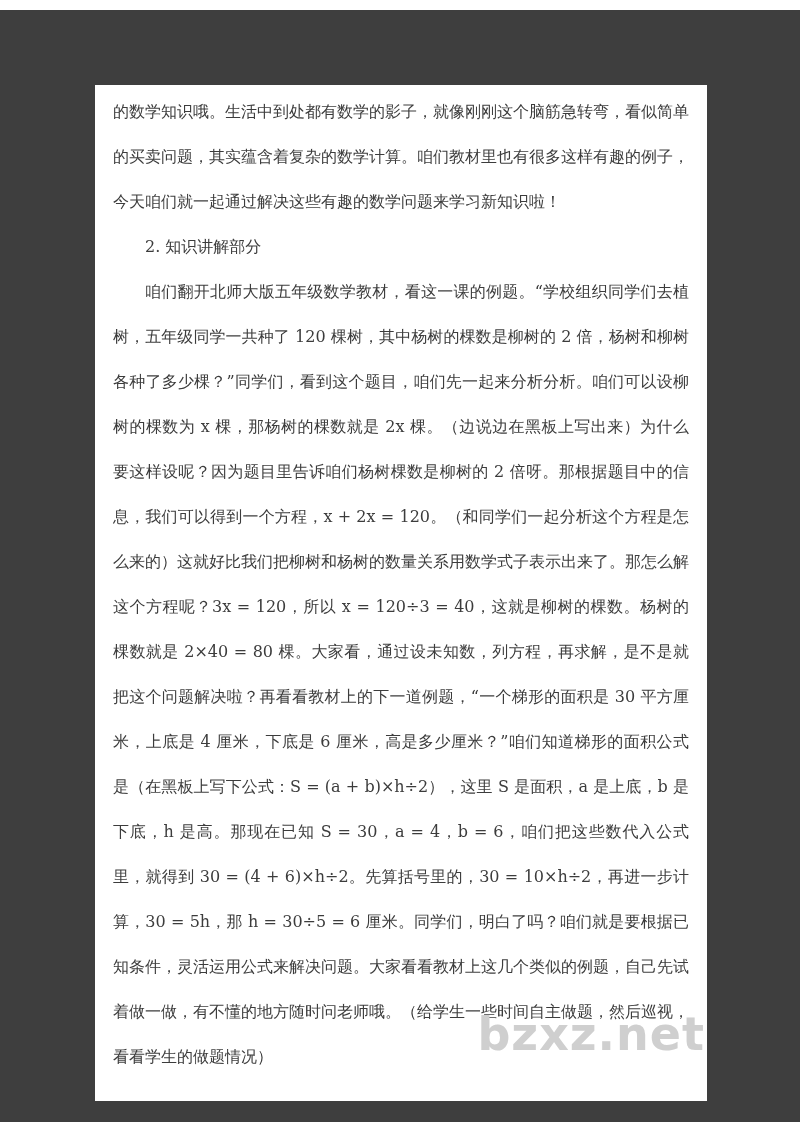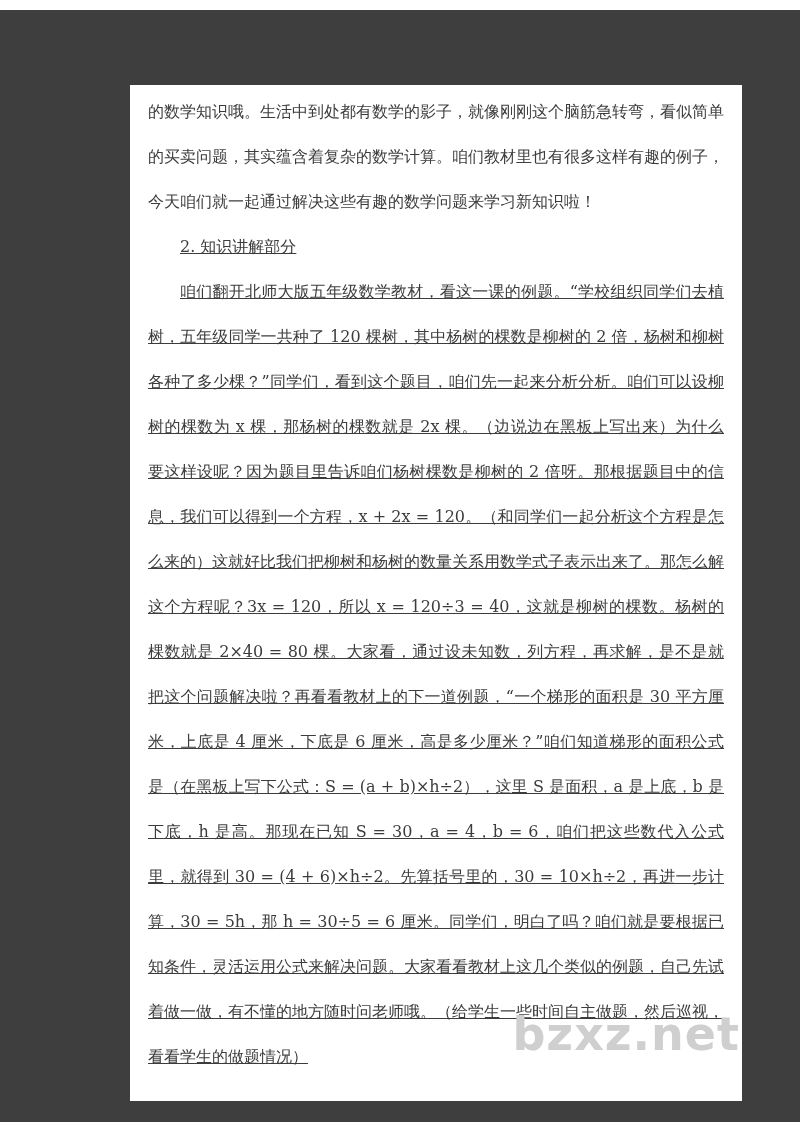--- a/index.html
+++ b/index.html
@@ -22,35 +22,33 @@
     height: 1112px;
     background: #3e3e3e;
   }
   .page {
     position: absolute;
     left: 95px;
     top: 85px;
     width: 612px;
     height: 1016px;
     background: #ffffff;
-    margin-left: 35px;
   }
   .content {
     padding: 4px 18px 0 18px;
     font-size: 16px;
     line-height: 45px;
     color: #3c3c3c;
     text-align: justify;
   }
   .para {
     margin: 0;
   }
   .indent {
     text-indent: 2em;
-    text-decoration: underline;
   }
   .watermark {
     position: absolute;
     right: 2px;
     bottom: 40px;
     font-family: "DejaVu Sans", "Liberation Sans", sans-serif;
     font-weight: bold;
     font-size: 46px;
     color: #cfcfcf;
     letter-spacing: 1px;

